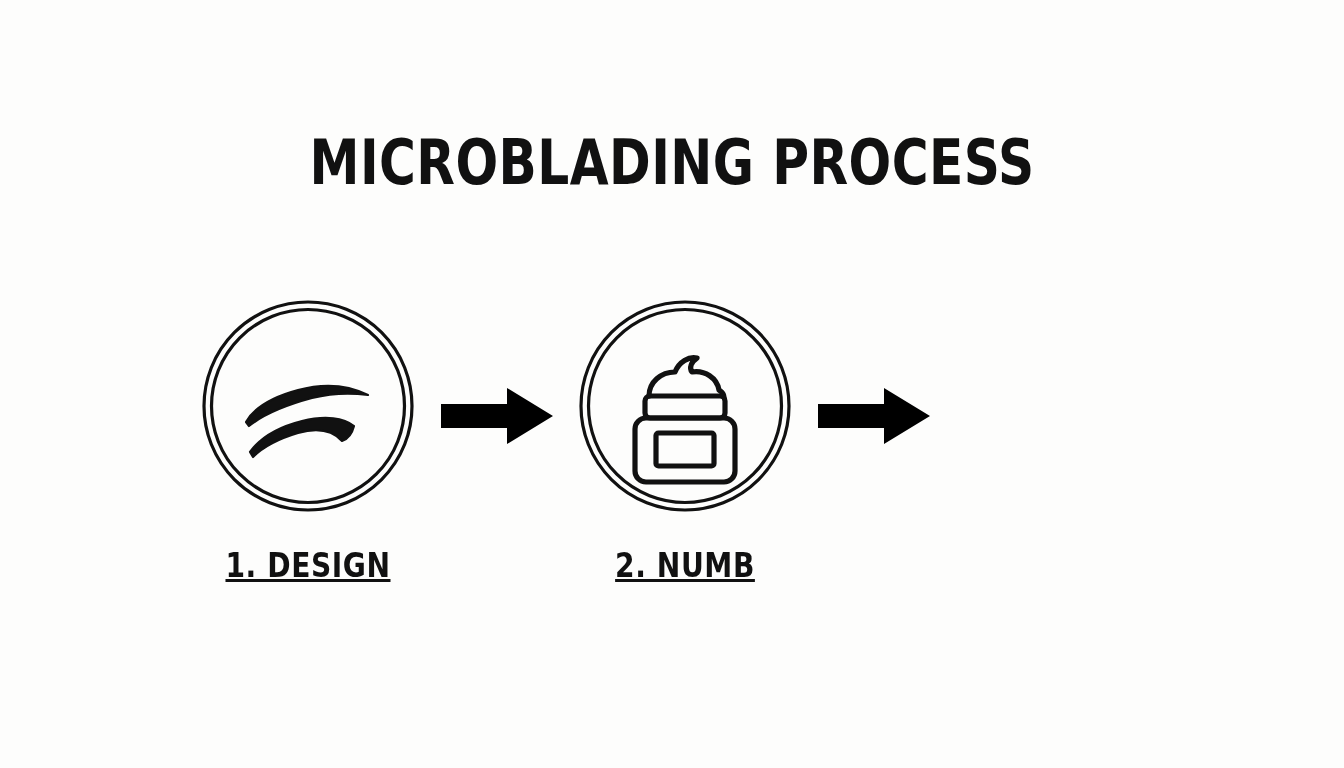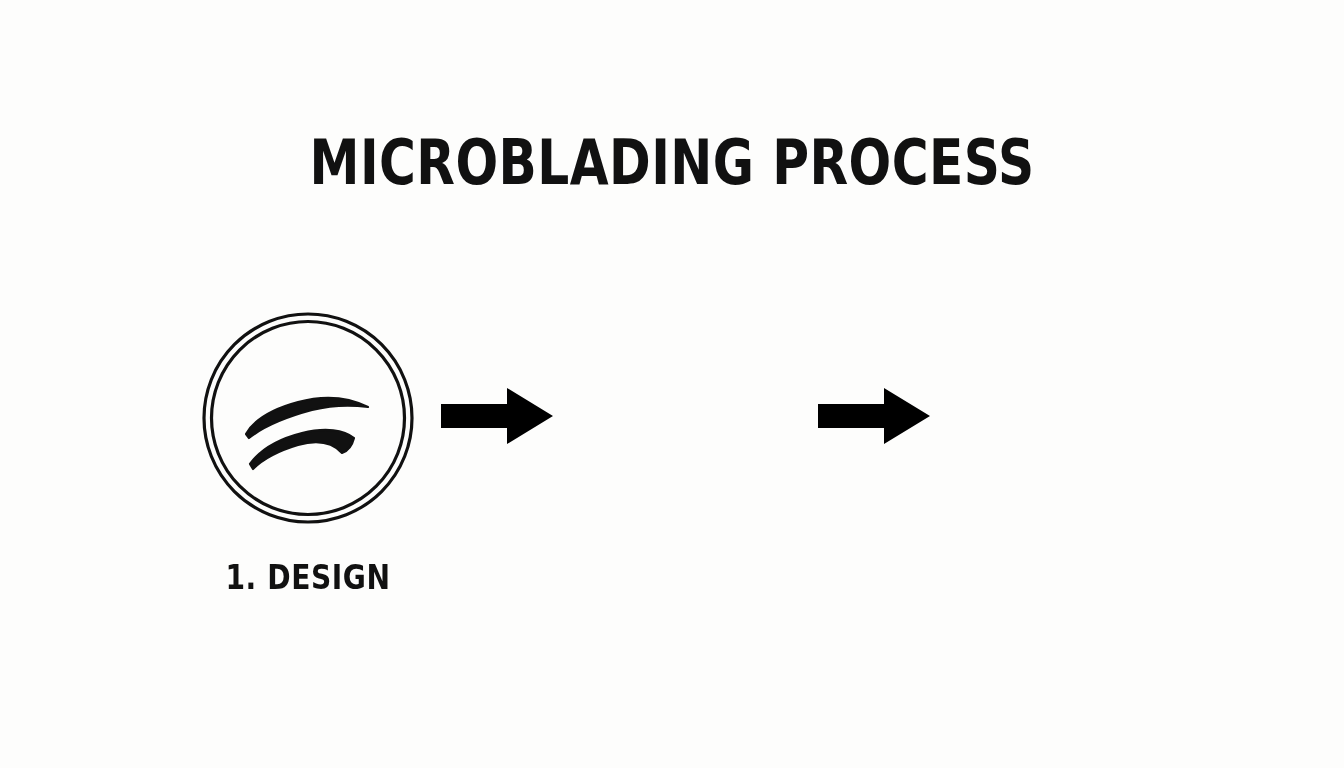--- a/index.html
+++ b/index.html
@@ -45,21 +45,22 @@
   .steps {
     position:absolute;
     top:0; left:0;
     width:1344px;
     height:768px;
   }
 
   .step {
     position:absolute;
     width:240px;
-    top:312px;
+    top:300px;
+    text-decoration:underline;
   }
   .step-1 { left:188px; }
   .step-2 { left:565px; }
   .step-3 { left:941px; }
 
   .badge {
     position:relative;
     width:212px;
     height:212px;
     margin:0 auto;
@@ -117,20 +118,42 @@
                    C 124 115, 142 118, 152 126
                    C 150 134, 146 139, 140 141
                    C 130 130, 114 128, 96 133
                    C 76 139, 60 148, 51 157
                    Z" fill="#111111" stroke="#111111" stroke-width="2.2" stroke-linejoin="round"></path>
         </svg>
       </div>
       <div class="step-label">1. DESIGN</div>
     </div>
 
+    <div class="step step-2">
+      <div class="badge">
+        <svg viewBox="0 0 212 212" xmlns="http://www.w3.org/2000/svg">
+          <circle cx="106" cy="106" r="104" fill="none" stroke="#111111" stroke-width="3.2"></circle>
+          <circle cx="106" cy="106" r="96.5" fill="none" stroke="#111111" stroke-width="3.2"></circle>
+
+          <path d="M70 96
+                   C 70 82, 82 72, 96 72
+                   C 100 62, 110 56, 118 58
+                   C 112 62, 110 68, 113 72
+                   C 126 70, 138 78, 140 90
+                   C 143 92, 145 95, 145 97" fill="none" stroke="#111111" stroke-width="5.2" stroke-linecap="round" stroke-linejoin="round"></path>
+
+          <rect x="66" y="96" width="80" height="22" rx="5" fill="none" stroke="#111111" stroke-width="5.2"></rect>
+
+          <rect x="56" y="118" width="100" height="64" rx="11" fill="none" stroke="#111111" stroke-width="5.2"></rect>
+
+          <rect x="77" y="133" width="58" height="33" rx="2.5" fill="none" stroke="#111111" stroke-width="5.2"></rect>
+        </svg>
+      </div>
+      <div class="step-label">2. NUMB</div>
+    </div>
 
 
   </div>
 
   <div class="arrow arrow-1">
     <svg viewBox="0 0 112 62" xmlns="http://www.w3.org/2000/svg">
       <path d="M0 19 L66 19 L66 3 L112 31 L66 59 L66 43 L0 43 Z" fill="#000000"></path>
     </svg>
   </div>
 

